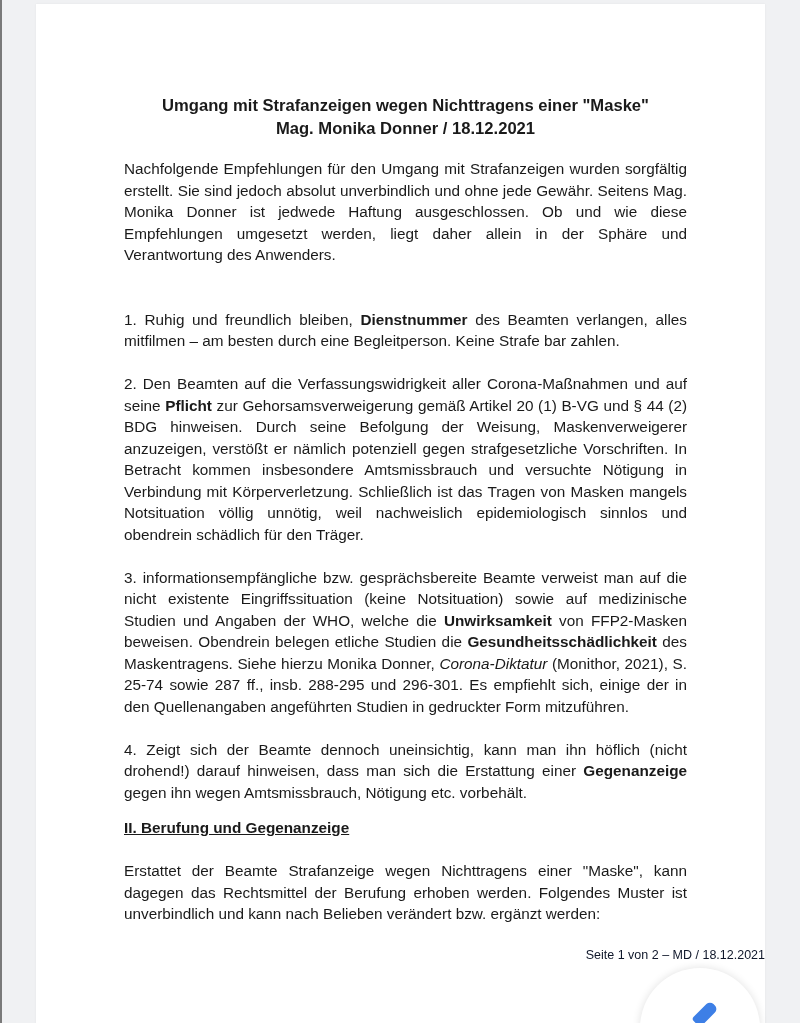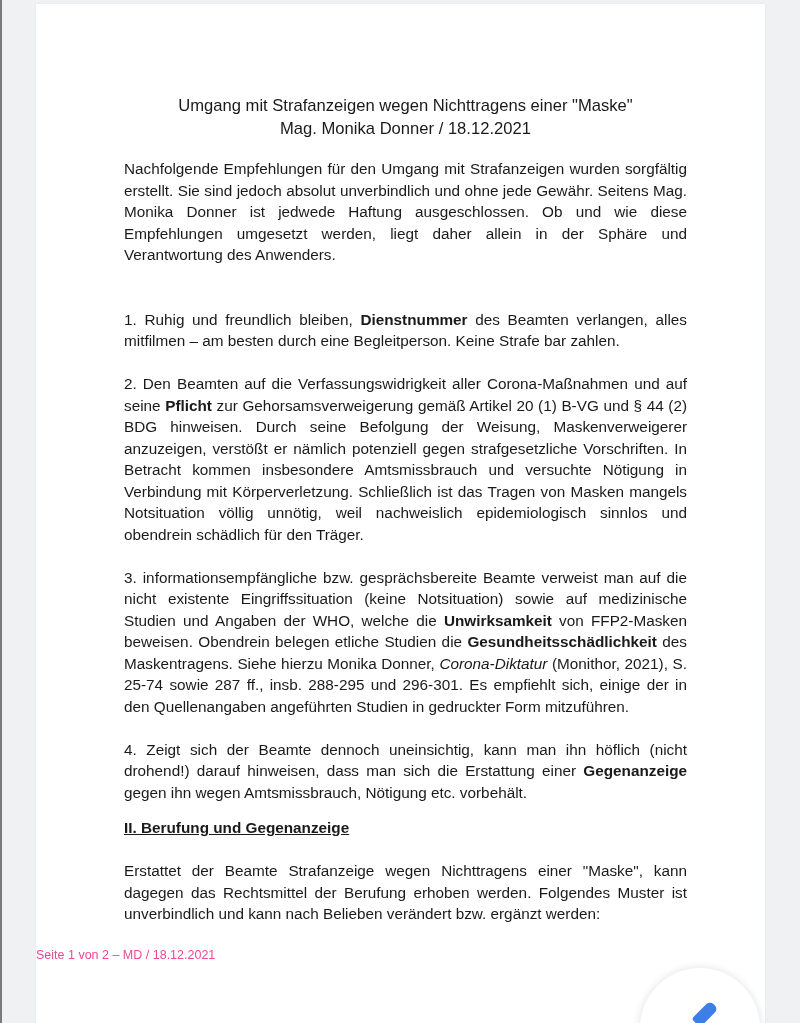--- a/index.html
+++ b/index.html
@@ -14,32 +14,32 @@
   .page {
     position: absolute; left: 36px; top: 4px; width: 729px; height: 1030px;
     background: #ffffff;
     box-shadow: 0 0 2px rgba(0,0,0,0.06);
   }
   .content {
     position: absolute; left: 88px; top: 90px; width: 563px;
     color: #1a1a1a; font-size: 15.3px; line-height: 21.5px;
   }
   .title {
-    text-align: center; font-weight: normal; font-size: 16.6px; line-height: 23px;
+    text-align: center; font-weight: bold; font-size: 16.6px; line-height: 23px;
     margin: 0 0 18px 0;
   }
   .title div { display: block; }
   p { margin: 0; text-align: justify; }
   .gap { height: 21.5px; }
   .heading {
     font-weight: bold; text-decoration: underline; margin: 0;
   }
   .footer {
-    position: absolute; left: 0; width: 729px; top: 944px; text-align: left;
-    color: #ec4899; font-size: 12.5px;
+    position: absolute; left: 0; width: 729px; top: 944px; text-align: right;
+    color: #0f172a; font-size: 12.5px;
   }
   .fab {
     position: absolute; left: 640px; top: 968px; width: 120px; height: 120px;
     border-radius: 50%; background: #ffffff;
     box-shadow: 0 0 8px rgba(0,0,0,0.12);
   }
   .fab-icon {
     position: absolute; left: 52px; top: 40px; width: 26px; height: 12px;
     background: #3d7fe6; border-radius: 3px 5px 5px 3px; transform: rotate(-45deg);
   }

